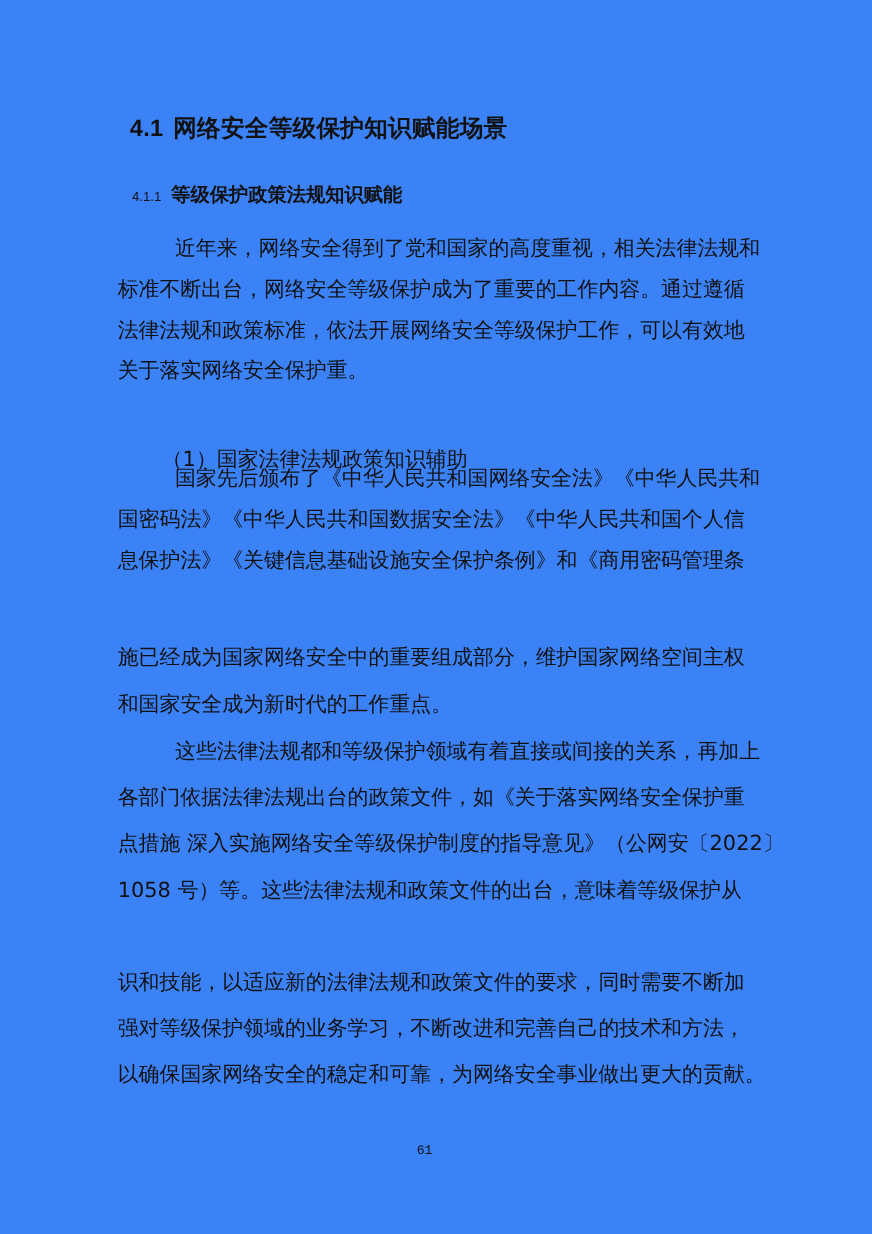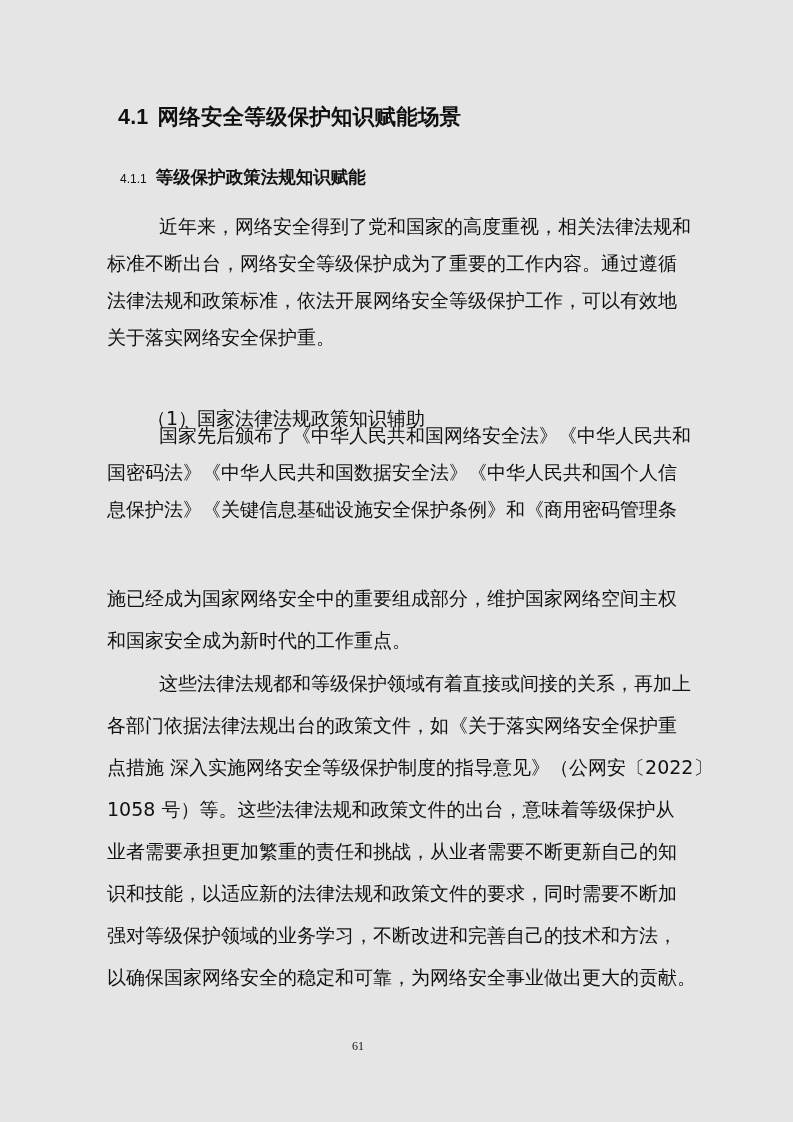--- a/index.html
+++ b/index.html
@@ -1,17 +1,17 @@
 <!DOCTYPE html>
 <html><head>
 <meta charset="utf-8">
 <style>
   html, body { margin: 0; padding: 0; background: #ffffff; }
   body { width: 793px; height: 1122px; position: relative; overflow: hidden; color: #111; }
-  .page { position: absolute; left: 0; top: 0; width: 793px; height: 1122px; background: #e5e5e5; }
+  .page { position: absolute; left: 0; top: 0; width: 793px; height: 1122px; background: #3b82f6; }
   .h2 {
     position: absolute; left: 118px; top: 102px;
     font-family: "DejaVu Sans", "Liberation Sans", sans-serif;
     font-size: 21.5px; font-weight: bold; color: #111; white-space: nowrap; letter-spacing: 0.2px;
   }
   .h2 .num { font-family: "Liberation Sans", sans-serif; font-weight: bold; margin-right: 9px; }
   .h3 {
     position: absolute; left: 120px; top: 165px;
     font-family: "DejaVu Sans", sans-serif;
     font-size: 17.5px; font-weight: bold; color: #111; white-space: nowrap;
@@ -21,21 +21,21 @@
     position: absolute; left: 107px; width: 562px; height: 30px;
     font-family: "DejaVu Sans", sans-serif; font-size: 19px; line-height: 30px;
     color: #111; white-space: nowrap; text-align: justify; text-align-last: justify;
     letter-spacing: 0px;
   }
   .line.last { text-align-last: left; }
   .line.indent { left: 159px; width: 524px; }
   .line.sub { left: 159px; width: auto; text-align-last: left; margin-top: 28px; }
   .footer {
     position: absolute; left: 0; width: 716px; top: 1039px; text-align: center;
-    font-family: Liberation Serif, serif; font-size: 12px; color: #111;
+    font-family: Liberation Mono, monospace; font-size: 12px; color: #111; padding-left: 28px;
   }
 </style>
 </head>
 <body>
 
 <div class="page">
 
   <div class="h2">
     <span class="num">4.1</span><span>网络安全等级保护知识赋能场景</span>
   </div>
@@ -54,19 +54,18 @@
   <div class="line indent" style="top:420px">国家先后颁布了《中华人民共和国网络安全法》《中华人民共和</div>
   <div class="line" style="top:457px">国密码法》《中华人民共和国数据安全法》《中华人民共和国个人信</div>
   <div class="line" style="top:494px">息保护法》《关键信息基础设施安全保护条例》和《商用密码管理条</div>
   <div class="line" style="top:583px">施已经成为国家网络安全中的重要组成部分，维护国家网络空间主权</div>
   <div class="line last" style="top:625px">和国家安全成为新时代的工作重点。</div>
 
   <div class="line indent" style="top:668px">这些法律法规都和等级保护领域有着直接或间接的关系，再加上</div>
   <div class="line" style="top:710px">各部门依据法律法规出台的政策文件，如《关于落实网络安全保护重</div>
   <div class="line" style="top:752px">点措施 深入实施网络安全等级保护制度的指导意见》（公网安〔2022〕</div>
   <div class="line" style="top:794px">1058 号）等。这些法律法规和政策文件的出台，意味着等级保护从</div>
-  <div class="line" style="top:836px">业者需要承担更加繁重的责任和挑战，从业者需要不断更新自己的知</div>
   <div class="line" style="top:878px">识和技能，以适应新的法律法规和政策文件的要求，同时需要不断加</div>
   <div class="line" style="top:920px">强对等级保护领域的业务学习，不断改进和完善自己的技术和方法，</div>
   <div class="line" style="top:962px">以确保国家网络安全的稳定和可靠，为网络安全事业做出更大的贡献。</div>
 
   <div class="footer">61</div>
 </div>
 
 </body></html>

